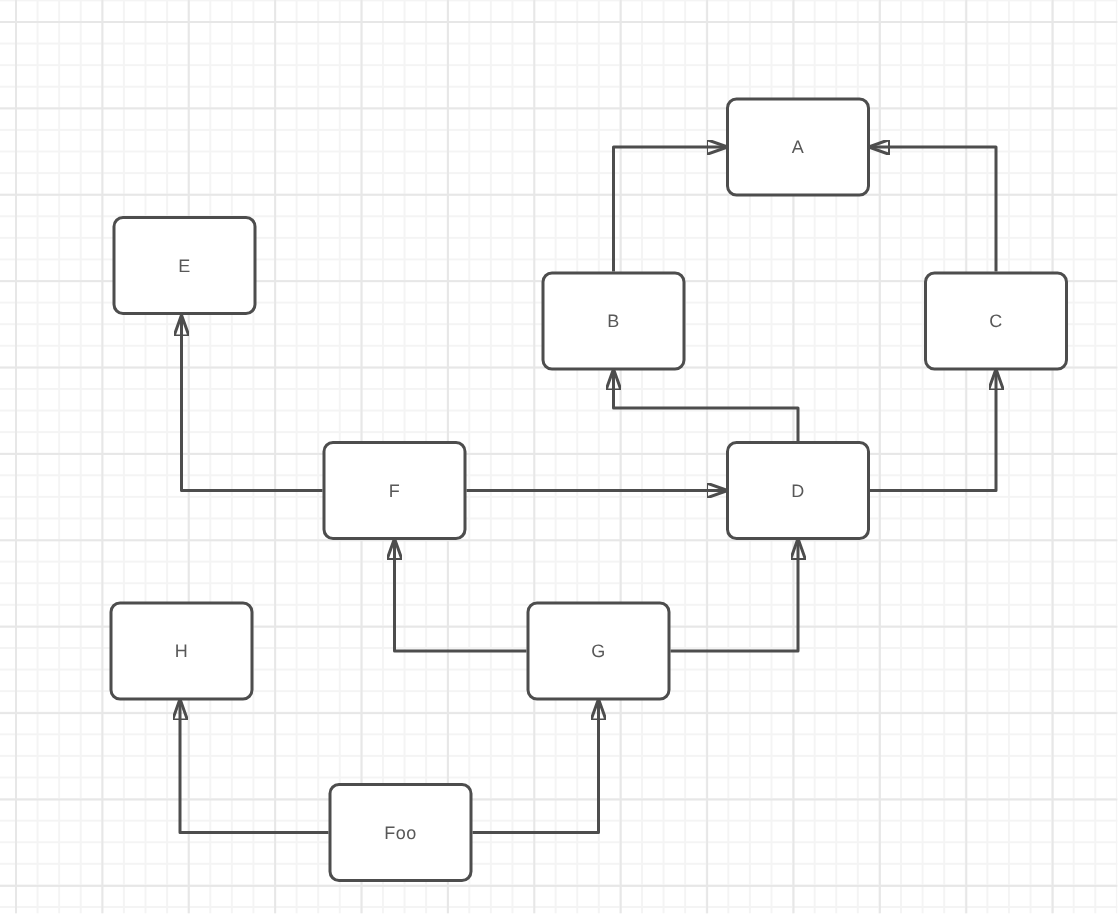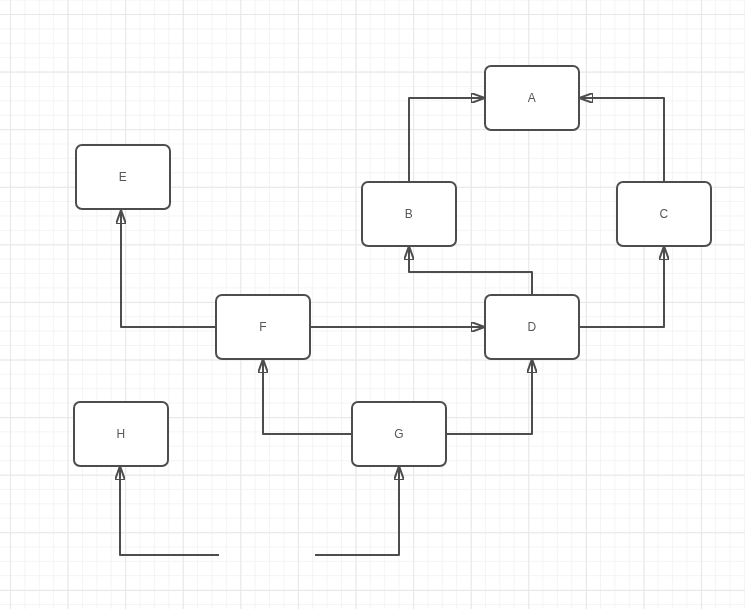--- a/index.html
+++ b/index.html
@@ -101,14 +101,17 @@
   </div>
   <div class="node node-d">
     <span>D</span>
   </div>
   <div class="node node-h">
     <span>H</span>
   </div>
   <div class="node node-g">
     <span>G</span>
   </div>
+  <div class="node node-foo">
+    <span>Foo</span>
+  </div>
 
 </div>
 
 </body></html>

